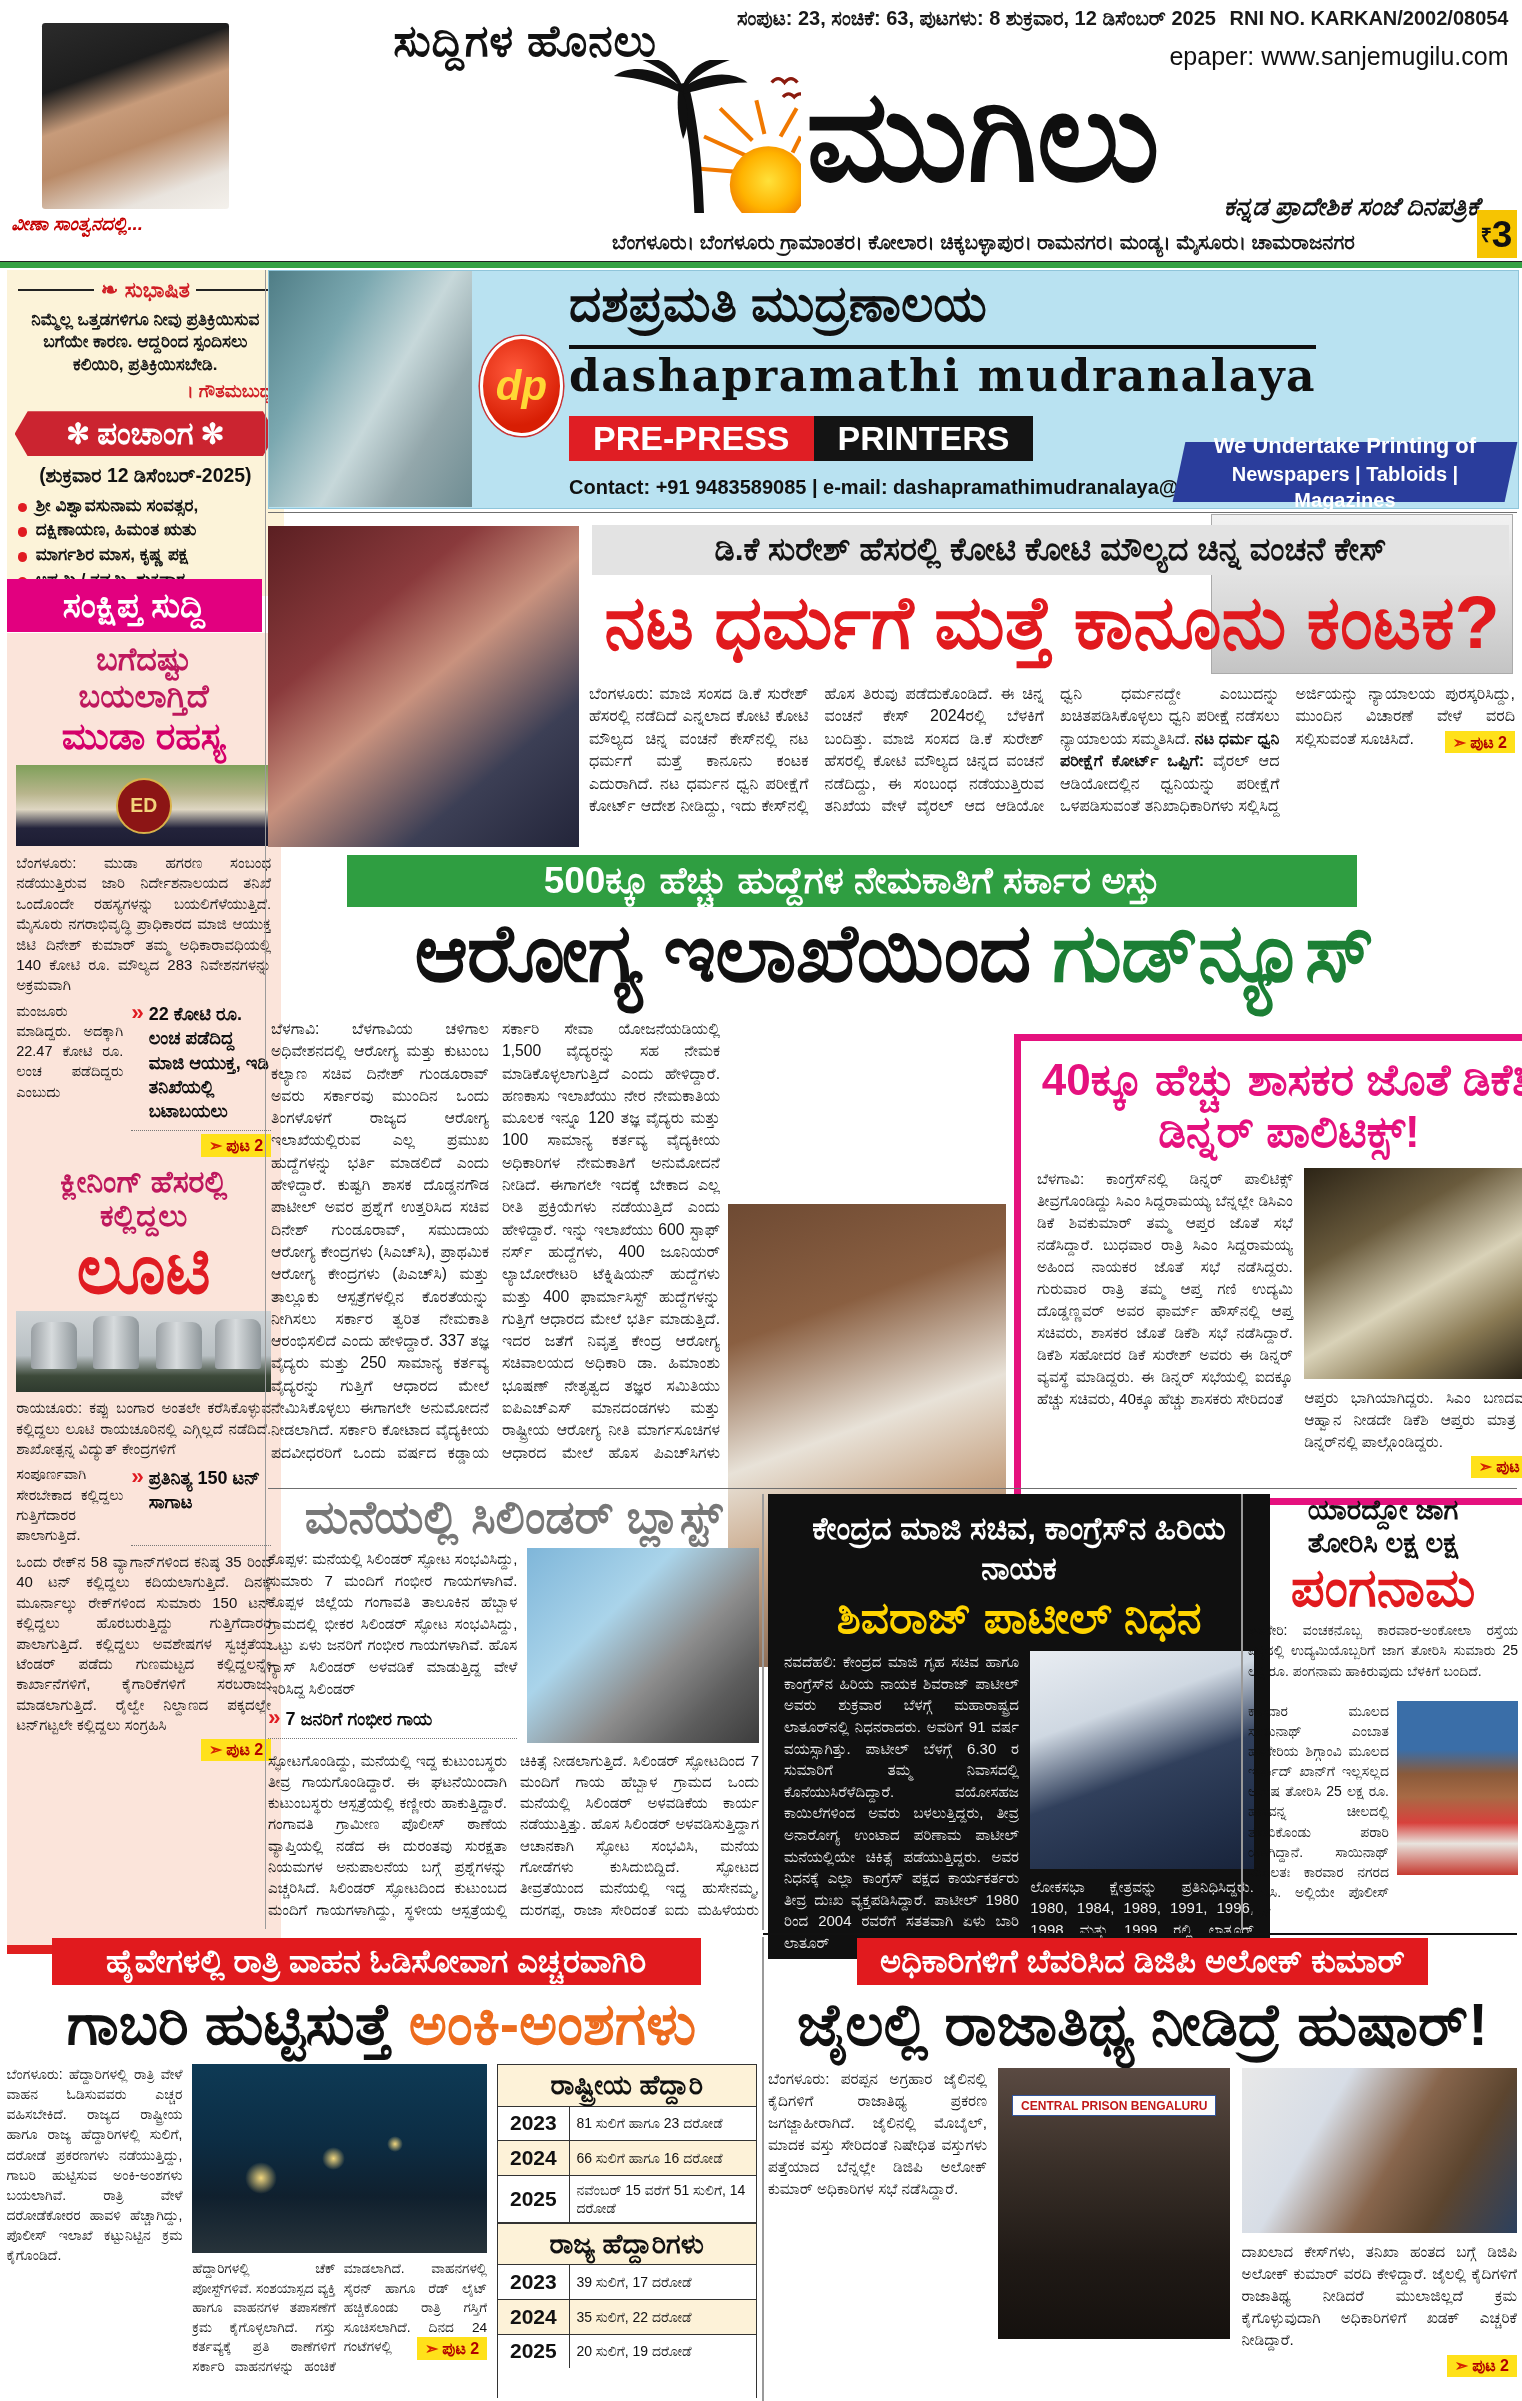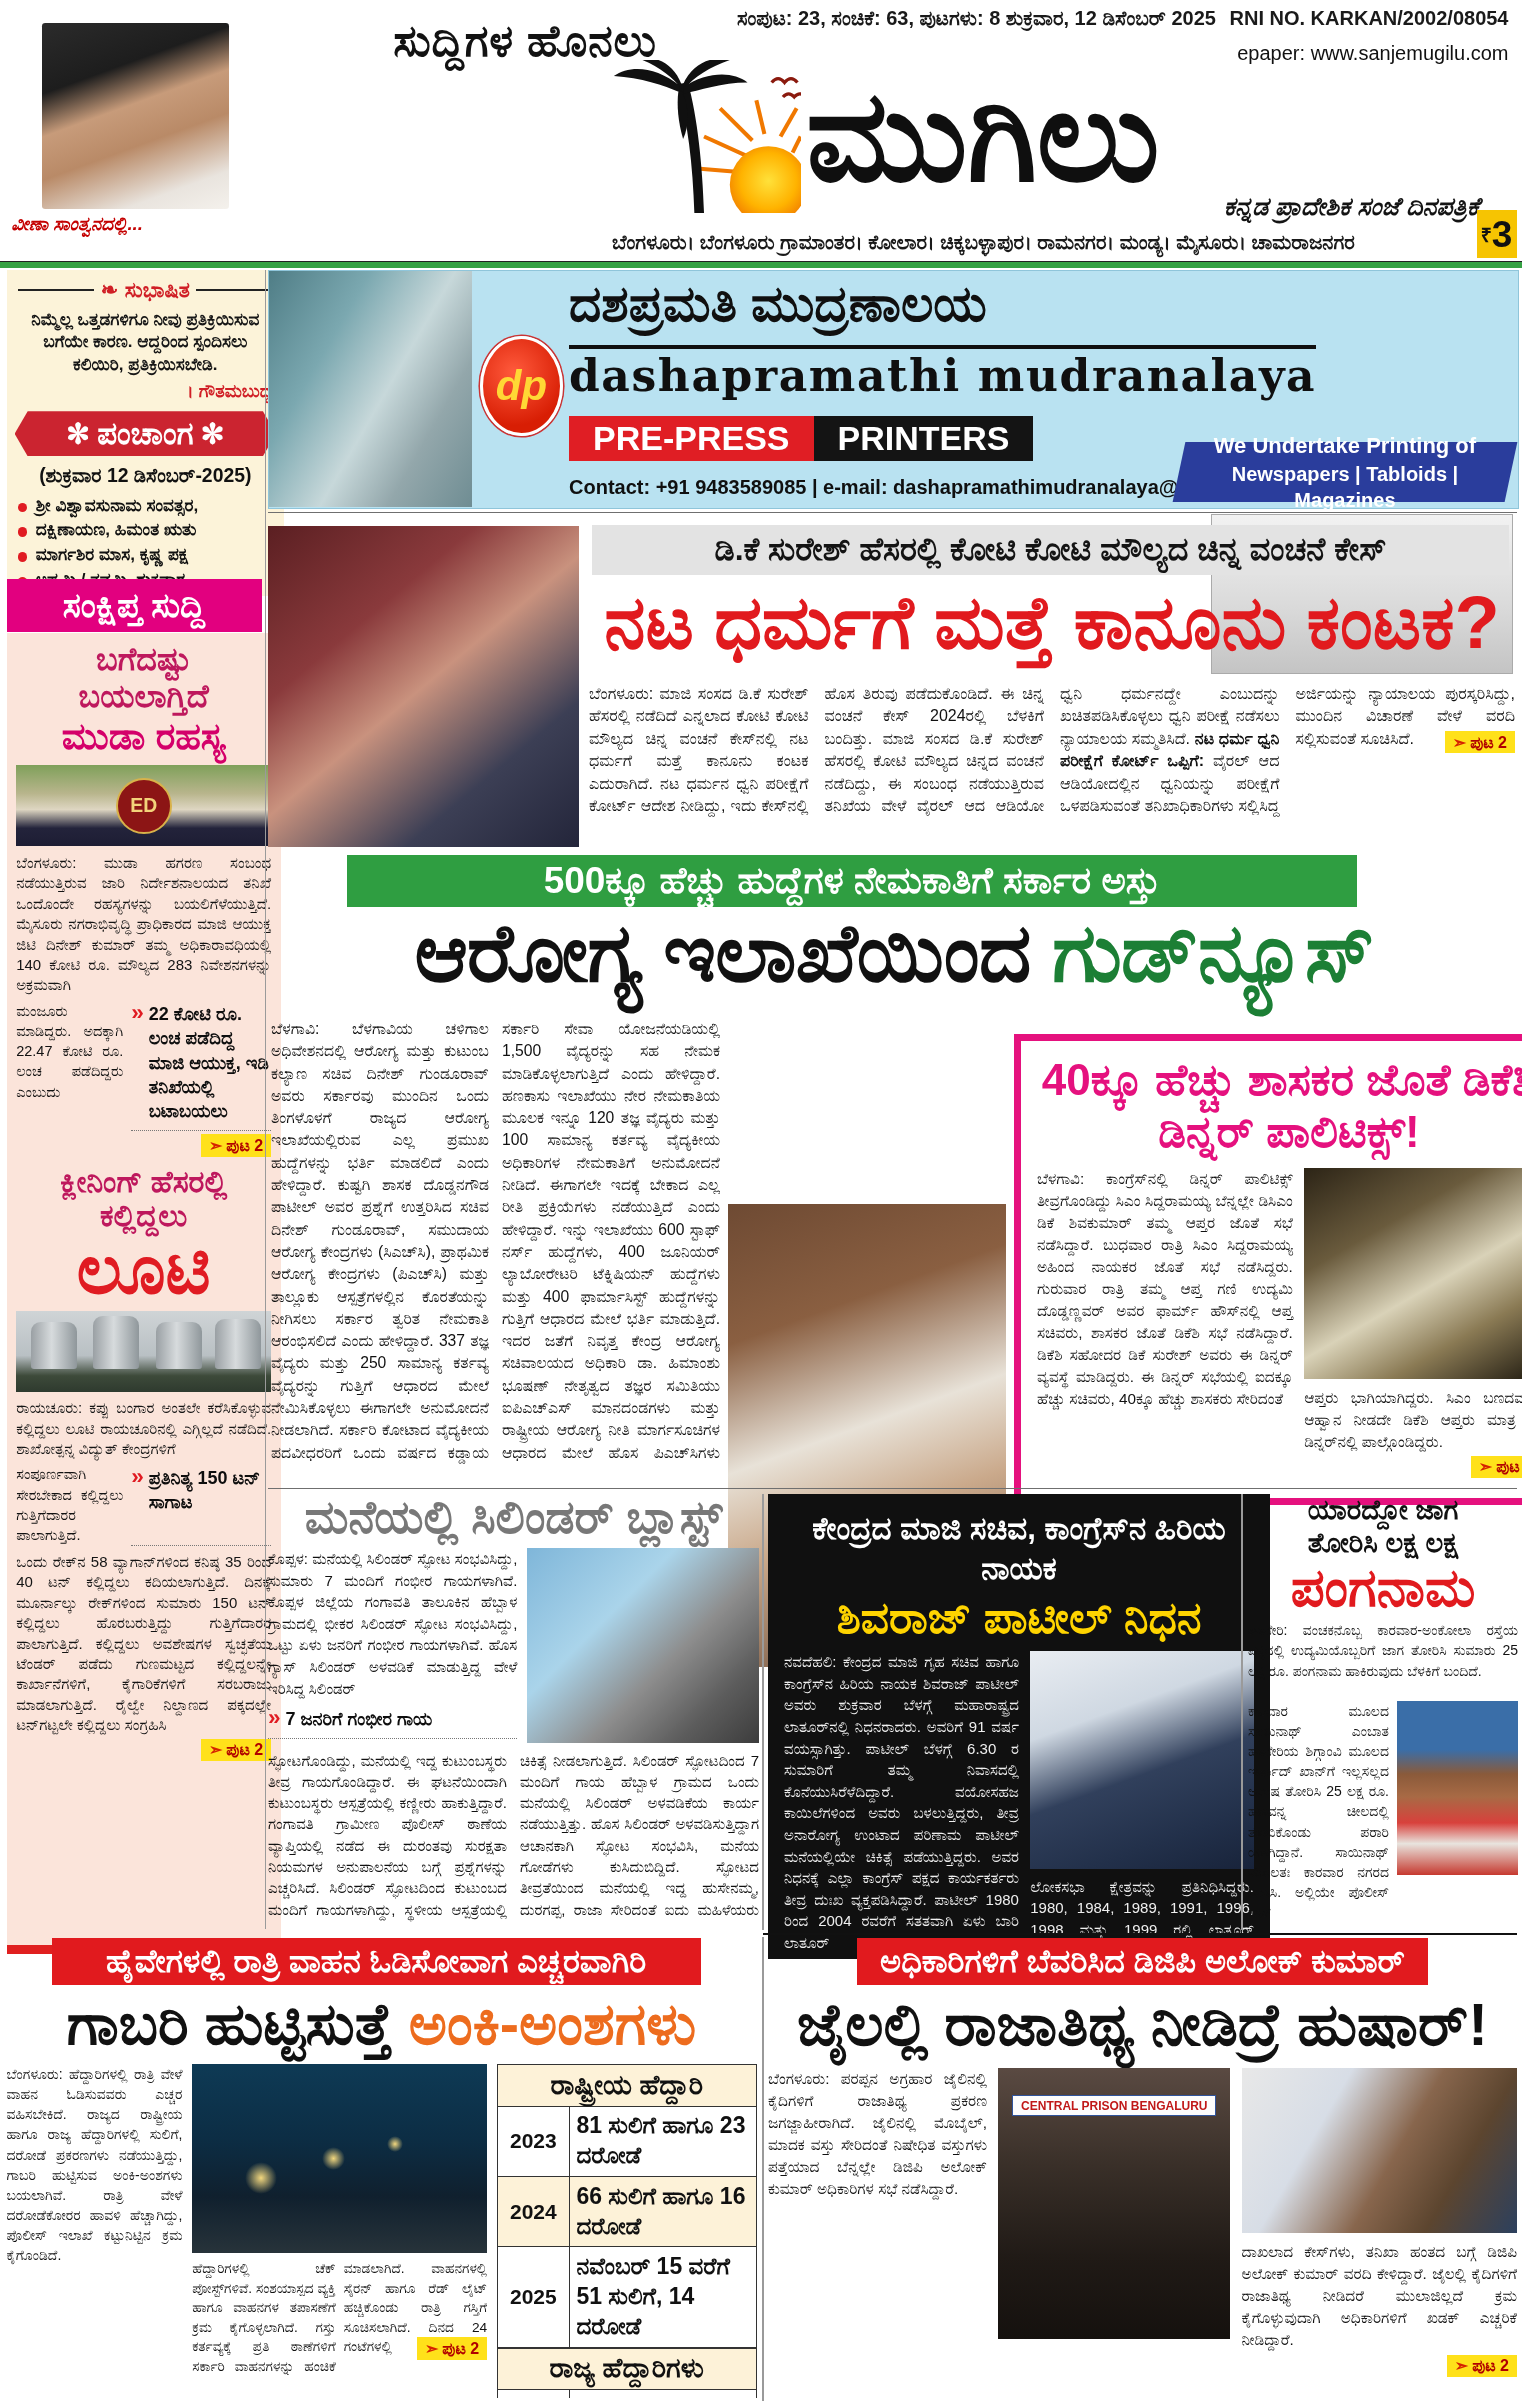--- a/index.html
+++ b/index.html
@@ -5,21 +5,21 @@
   html,body{margin:0;padding:0;background:#fff;}
   #page{position:relative;width:1523px;height:2401px;background:#fff;overflow:hidden;
         font-family:"Liberation Sans",sans-serif;color:#111;}
   .abs{position:absolute;}
   .photo{position:relative;overflow:hidden;background-size:cover;}
   .jus{text-align:justify;}
   .ctr{text-align:center;}
   
   .issue-line{font-size:20px;font-weight:600;color:#1a1a1a;white-space:nowrap;}
   .issue-line b{font-weight:800;}
-  .epaper{font-size:20px;color:#111;}
+  .epaper{font-size:25px;color:#111;}
   .portrait{background:linear-gradient(160deg,#2b2b2b 0%,#1d1d1d 28%,#c79b7a 45%,#b98a67 62%,#e9e4de 85%,#f4f1ec 100%);border-radius:3.2px;}
   .portrait-cap{color:#c40000;font-weight:700;font-style:italic;font-size:18.6px;}
   .tagline{font-size:44px;font-weight:900;color:#121212;letter-spacing:0.8px;}
   .logo-row{display:flex;align-items:center;justify-content:center;gap:4.8px;}
   .logo-red{font-size:127px;line-height:1;font-weight:900;color:#e31e24;}
   .logo-black{font-size:127px;line-height:1;font-weight:900;color:#0f0f0f;}
   .subtitle{font-size:25px;font-weight:800;color:#141414;font-style:italic;}
   .editions{font-size:20px;font-weight:700;color:#1a1a1a;white-space:nowrap;}
   .price-box{width:40px;height:48px;background:#f6c402;display:flex;align-items:center;justify-content:center;font-weight:900;color:#111;}
   .price-box .sym{font-size:19.4px;}
@@ -109,21 +109,21 @@
   .hw-hl{font-size:58px;font-weight:900;line-height:1;}
   .hw-hl .o{color:#ed6c1e;}
   .road-photo{background:linear-gradient(180deg,#0e3a55 0%,#0c2d44 40%,#10202e 70%,#27333a 100%);}
   .road-glow{position:absolute;border-radius:50%;background:radial-gradient(circle,rgba(255,225,130,.95),rgba(255,225,130,0) 70%);}
   .stat-table{border:1.6px solid #333;}
   .st-head{background:#fdf2d8;font-size:27px;font-weight:900;text-align:center;padding:4.8px 1.6px;border-bottom:1.6px solid #333;}
   .st-row{display:flex;border-bottom:1.6px solid #333;}
   .st-row:last-child{border-bottom:none;}
   .st-row.alt{background:#fdf2d8;}
   .st-year{flex:0 0 71px;font-size:21px;font-weight:800;display:flex;align-items:center;justify-content:center;border-right:1.6px solid #333;padding:4.8px 0;}
-  .st-val{flex:1;font-size:23px;font-weight:700;padding:4.8px 6.5px;display:flex;align-items:center;line-height:1.3;}
+  .st-val{flex:1;font-size:14px;font-weight:400;padding:4.8px 6.5px;display:flex;align-items:center;line-height:1.3;}
   .jail-hl{font-size:59px;font-weight:900;line-height:1;}
   .prison-photo{background:linear-gradient(180deg,#5a4a42 0%,#3a3029 35%,#201a16 70%,#15110e 100%);}
   .prison-sign{position:absolute;top:10%;left:6%;right:6%;background:#fdfdfd;border:1.6px solid #30549c;color:#c01818;
       font-weight:800;font-size:12px;text-align:center;padding:2.4px 1.6px;}
   .dgp-photo{background:linear-gradient(120deg,#e8e8e8 0%,#d7dde6 30%,#88664d 55%,#5c452f 75%,#2c405e 100%);}
 </style>
 </head>
 <body>
 
 <div id="page">

